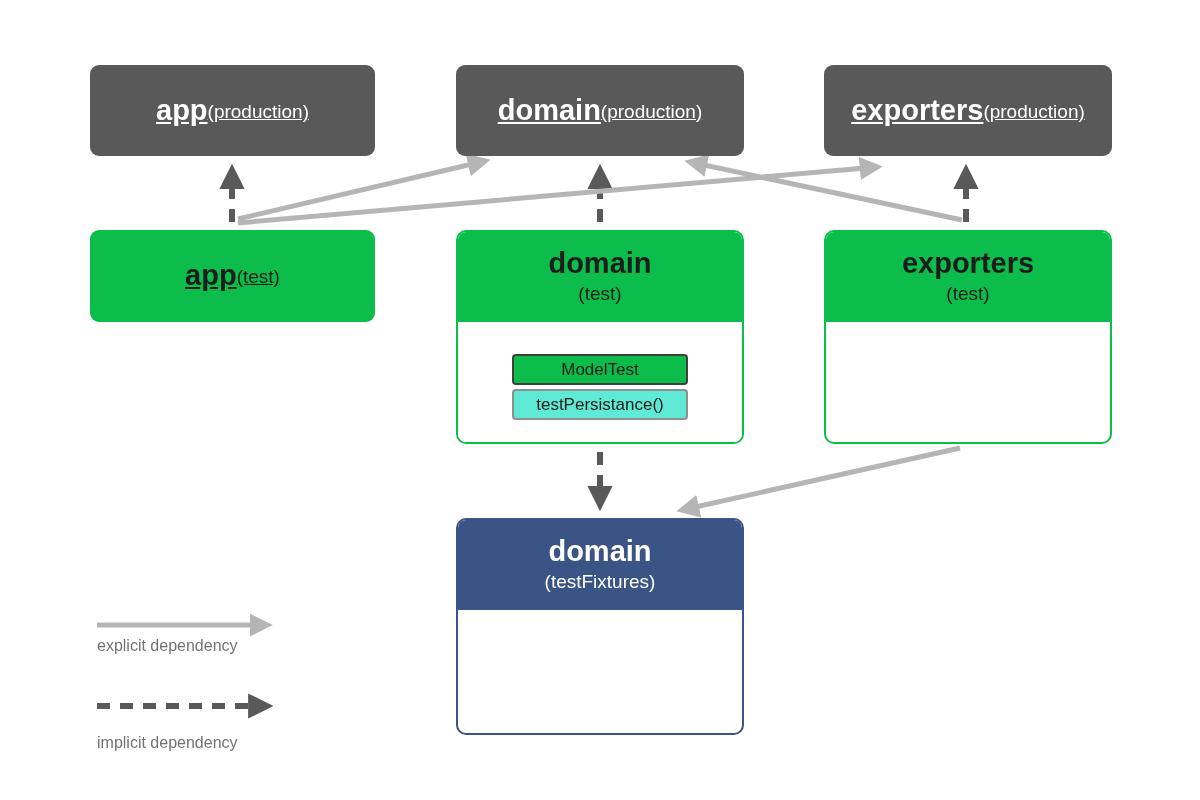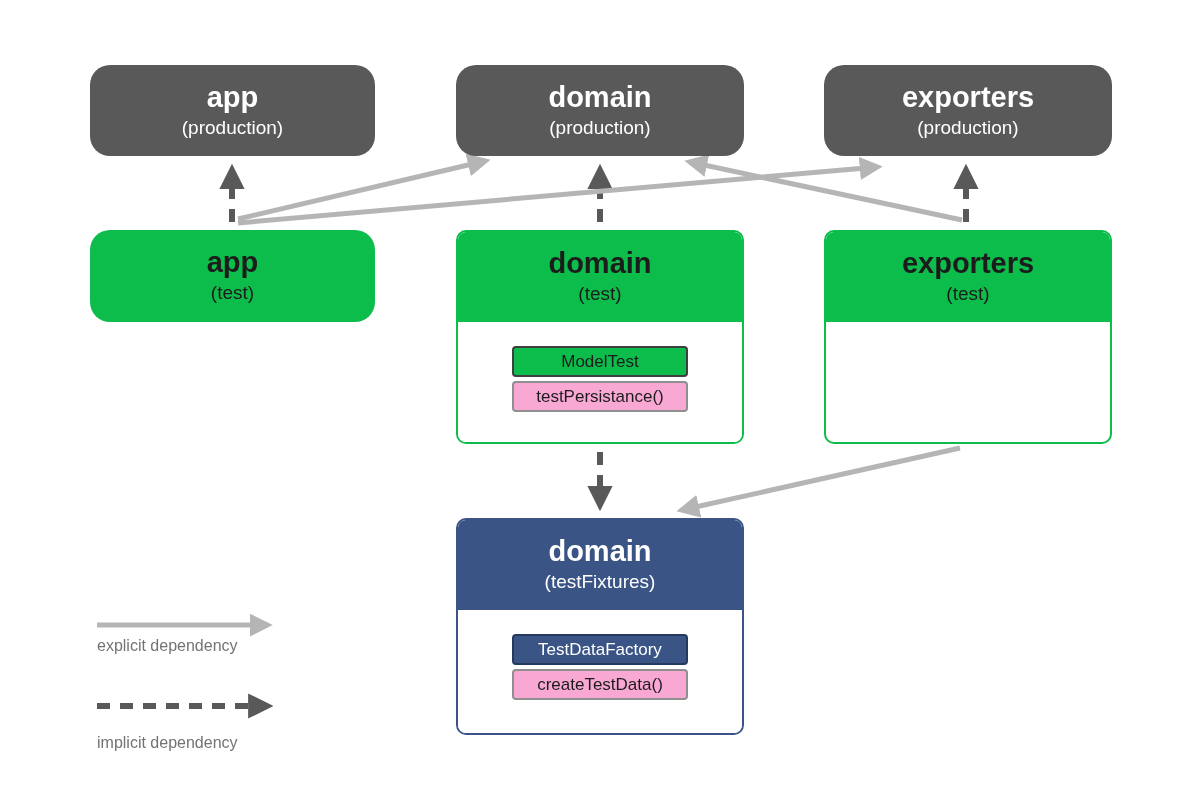--- a/index.html
+++ b/index.html
@@ -5,23 +5,23 @@
   html,body{margin:0;padding:0;}
   body{
     width:1200px;height:800px;position:relative;background:#ffffff;
     font-family:"Liberation Sans", sans-serif;color:var(--text_dark,#1c1c1c);
     overflow:hidden;
   }
   #diagram{position:absolute;inset:0;}
   #edges{position:absolute;left:0;top:0;pointer-events:none;}
 
   .module{
-    position:absolute;border-radius:20px;
-    display:flex;flex-direction:column;align-items:center;justify-content:center;
-    text-align:center;box-sizing:border-box;
+    position:absolute;border-radius:9px;
+    display:flex;flex-direction:row;align-items:center;justify-content:center;
+    text-align:center;box-sizing:border-box;text-decoration:underline;
   }
   .module .title{font-weight:bold;font-size:29px;line-height:1.1;}
   .module .subtitle{font-size:19px;line-height:1.2;margin-top:3px;}
 
   .prod{background:var(--production);color:var(--text_light);}
   .test-simple{background:var(--test);color:var(--text_dark);}
 
   .composite{
     position:absolute;box-sizing:border-box;border-radius:10px;
     background:#ffffff;overflow:hidden;display:flex;flex-direction:column;
@@ -32,31 +32,31 @@
     height:90px;flex:0 0 90px;display:flex;flex-direction:column;
     align-items:center;justify-content:center;text-align:center;
     border-radius:7px 7px 0 0;
   }
   .composite.green .header{background:var(--test);color:var(--text_dark);}
   .composite.blue .header{background:var(--fixtures);color:var(--text_light);}
   .composite .header .title{font-weight:bold;font-size:29px;line-height:1.1;}
   .composite .header .subtitle{font-size:19px;line-height:1.2;margin-top:3px;}
   .composite .body{
     flex:1;display:flex;flex-direction:column;align-items:center;
-    padding-top:24px;gap:4px;background:#ffffff;
+    padding-top:32px;gap:4px;background:#ffffff;
   }
 
   .chip{
     width:176px;height:31px;box-sizing:border-box;border-radius:4px;
     display:flex;align-items:center;justify-content:center;
     font-size:17px;line-height:1;
   }
   .chip.class-green{background:var(--test);border:2px solid var(--chip_border);color:var(--text_dark);}
   .chip.class-blue{background:var(--fixtures);border:2px solid var(--chip_border_blue);color:var(--text_light);}
-  .chip.method{background:#f9a8d4;border:2px solid var(--method_border);color:var(--text_dark);}
+  .chip.method{background:#5eead4;border:2px solid var(--method_border);color:var(--text_dark);}
 
   .legend-label{position:absolute;font-size:16px;color:#737373;white-space:nowrap;}
 </style>
 </head>
 <body>
 
 <div id="diagram">
 
   <svg id="edges" width="1200" height="800">
     <defs>
@@ -113,21 +113,17 @@
       <div class="title">exporters</div>
       <div class="subtitle">(test)</div>
     </div>
   </div>
 
   <div class="composite blue" style="left:456px;top:518px;width:288px;height:217px;">
     <div class="header">
       <div class="title">domain</div>
       <div class="subtitle">(testFixtures)</div>
     </div>
-    <div class="body">
-      <div class="chip class-blue">TestDataFactory</div>
-      <div class="chip method">createTestData()</div>
-    </div>
   </div>
 
   <div class="legend-label" style="left:97px;top:637px;">explicit dependency</div>
   <div class="legend-label" style="left:97px;top:734px;">implicit dependency</div>
 </div>
 
 </body></html>

